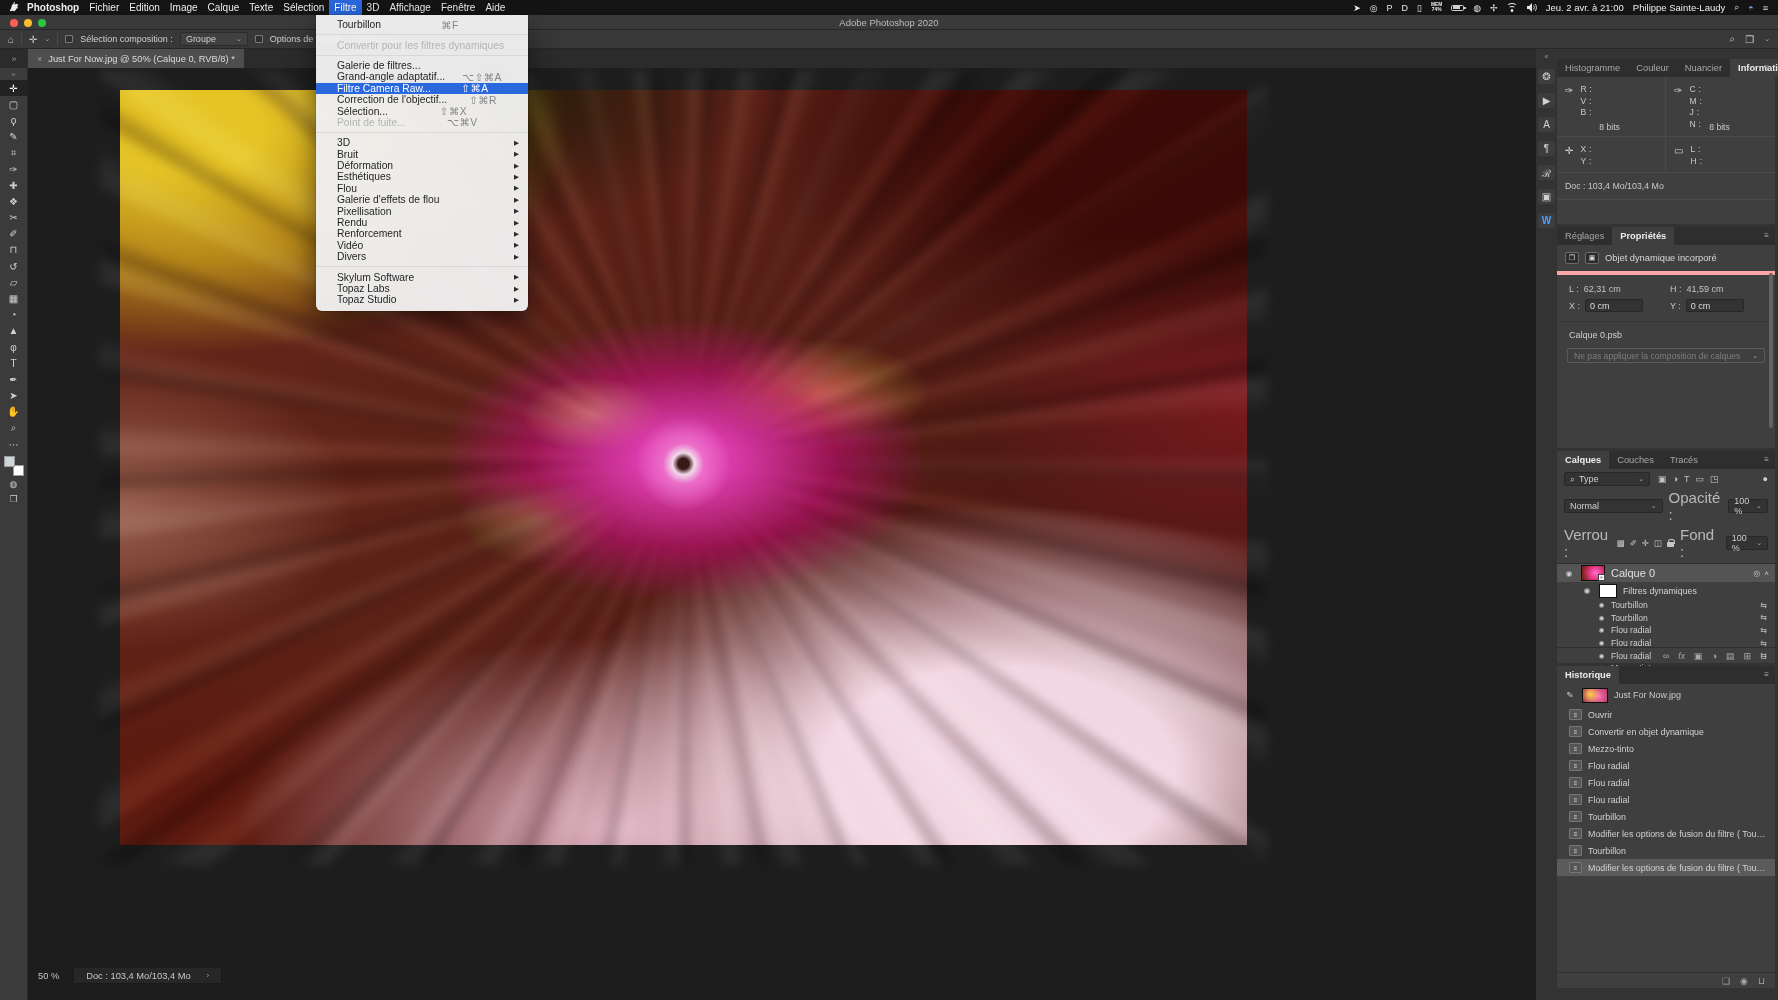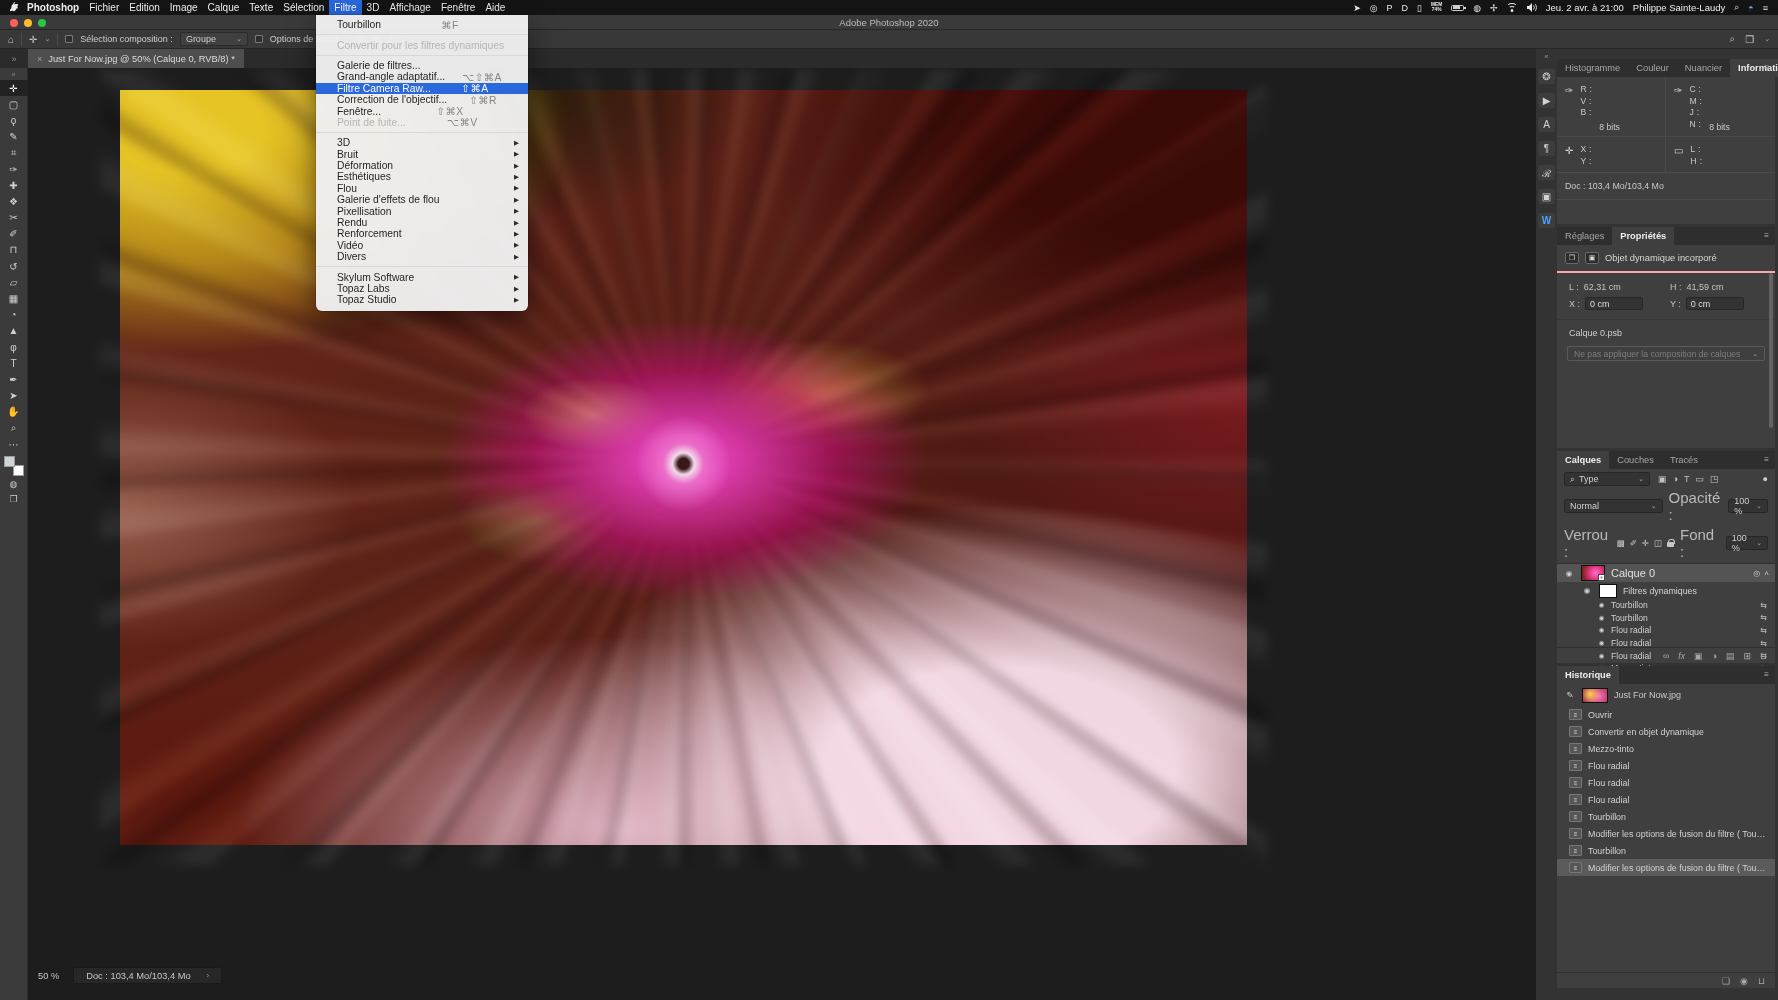--- a/index.html
+++ b/index.html
@@ -125,21 +125,21 @@
   .icell.br{border-right:1px solid #4b4b4b}
   .icell.bb{border-bottom:1px solid #4b4b4b}
   .icell .ic{font-size:10px;color:#d6d6d6;margin-top:1px}
   .lblcol{display:flex;flex-direction:column;gap:1.5px;font-size:8.6px;letter-spacing:.3px}
   .bits{margin-top:auto;font-size:8.6px}
   .icell2{min-height:36px}
   .docline{padding:8px 8px;font-size:8.8px;border-bottom:1px solid #4b4b4b}
 
   
   .panel.props{top:178px;height:221px}
-  .pp-head{display:flex;align-items:center;gap:6px;padding:7px 8px;border-bottom:2px solid #fca5a5;font-size:9.3px;color:#d8d8d8}
+  .pp-head{display:flex;align-items:center;gap:6px;padding:7px 8px;border-bottom:4px solid #fca5a5;font-size:9.3px;color:#d8d8d8}
   .badge-ic{width:14px;height:12px;background:#2c2c2c;border:1px solid #6a6a6a;border-radius:2px;display:flex;
             align-items:center;justify-content:center;font-size:7px;color:#ddd}
   .dims{display:grid;grid-template-columns:1fr 1fr;gap:5px 8px;padding:9px 12px 7px;font-size:9px}
   .dim{display:flex;align-items:center;gap:5px;color:#c4c4c4}
   .pfield{background:#333;border:1px solid #272727;border-radius:2px;height:13px;display:flex;align-items:center;
           padding:0 4px;width:58px;color:#ddd}
   .pp-div{height:1px;background:#353535;margin:2px 0 6px}
   .psb{padding:2px 12px 6px;color:#cfcfcf}
   .comp-dd{margin:2px 10px 10px;height:15px;border:1px solid #5a5a5a;border-radius:2px;display:flex;align-items:center;
            padding:0 6px;color:#7e7e7e;font-size:8.6px;gap:4px}
@@ -308,21 +308,21 @@
       <span class="arr"></span>
     </div>
 
     <div class="mrow">
       <span>Correction de l'objectif...</span>
       <span class="sc">⇧⌘R</span>
       <span class="arr"></span>
     </div>
 
     <div class="mrow">
-      <span>Fenêtre...</span>
+      <span>Sélection...</span>
       <span class="sc">⇧⌘X</span>
       <span class="arr"></span>
     </div>
 
     <div class="mrow disabled">
       <span>Point de fuite...</span>
       <span class="sc">⌥⌘V</span>
       <span class="arr"></span>
     </div>
 

